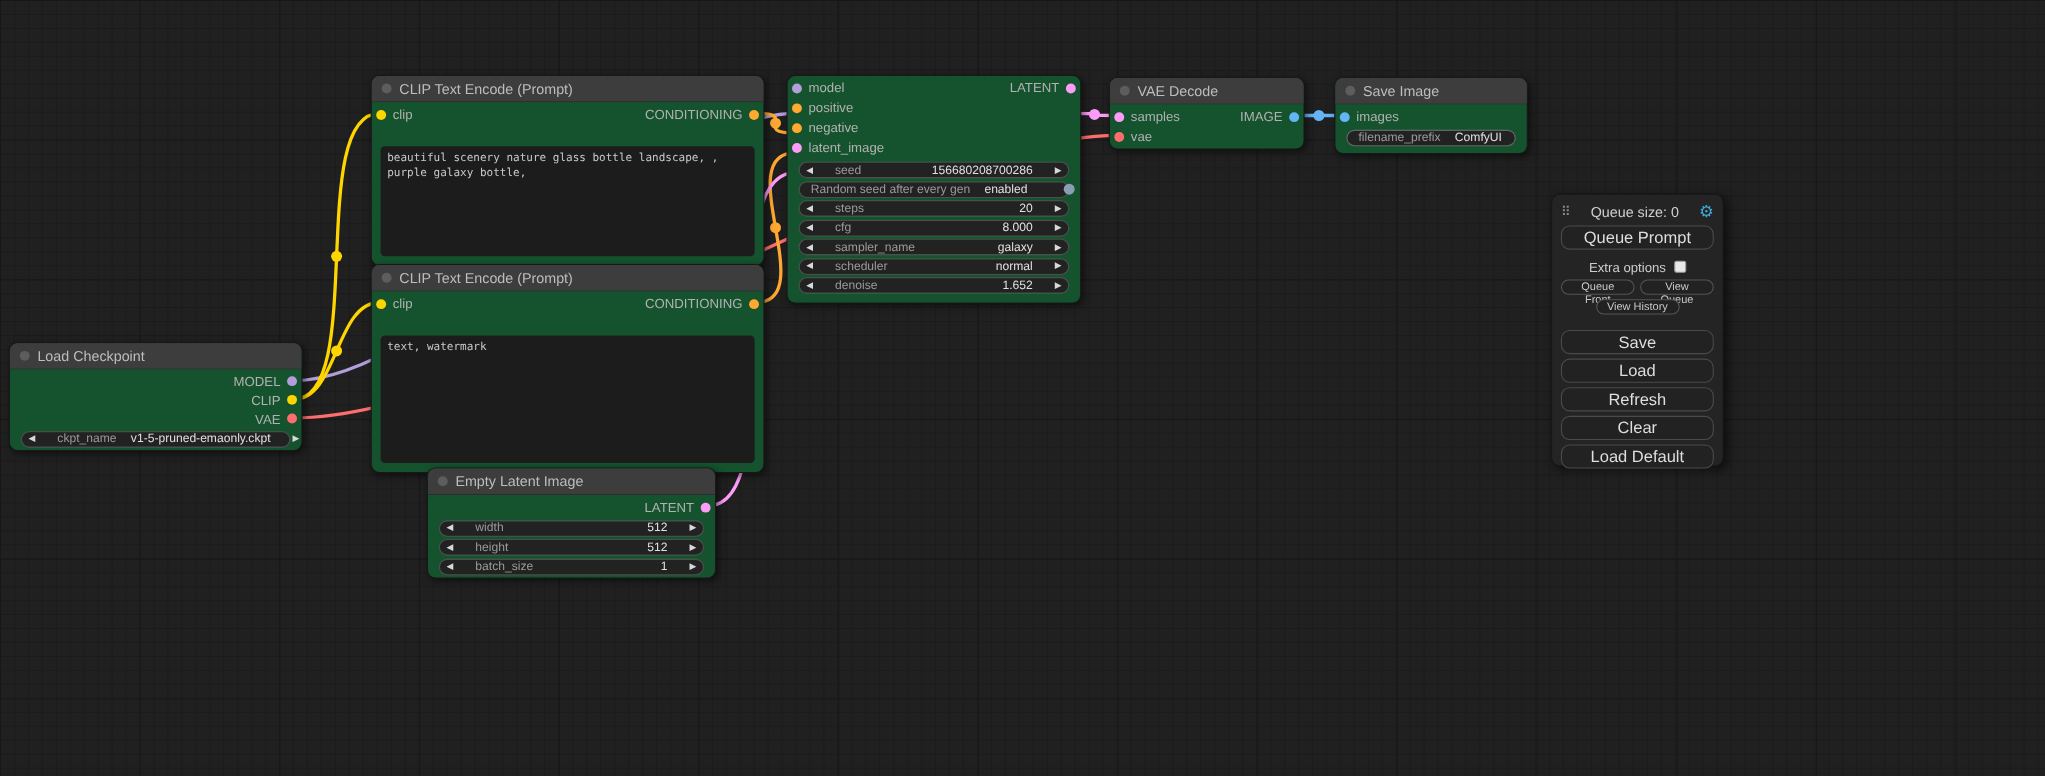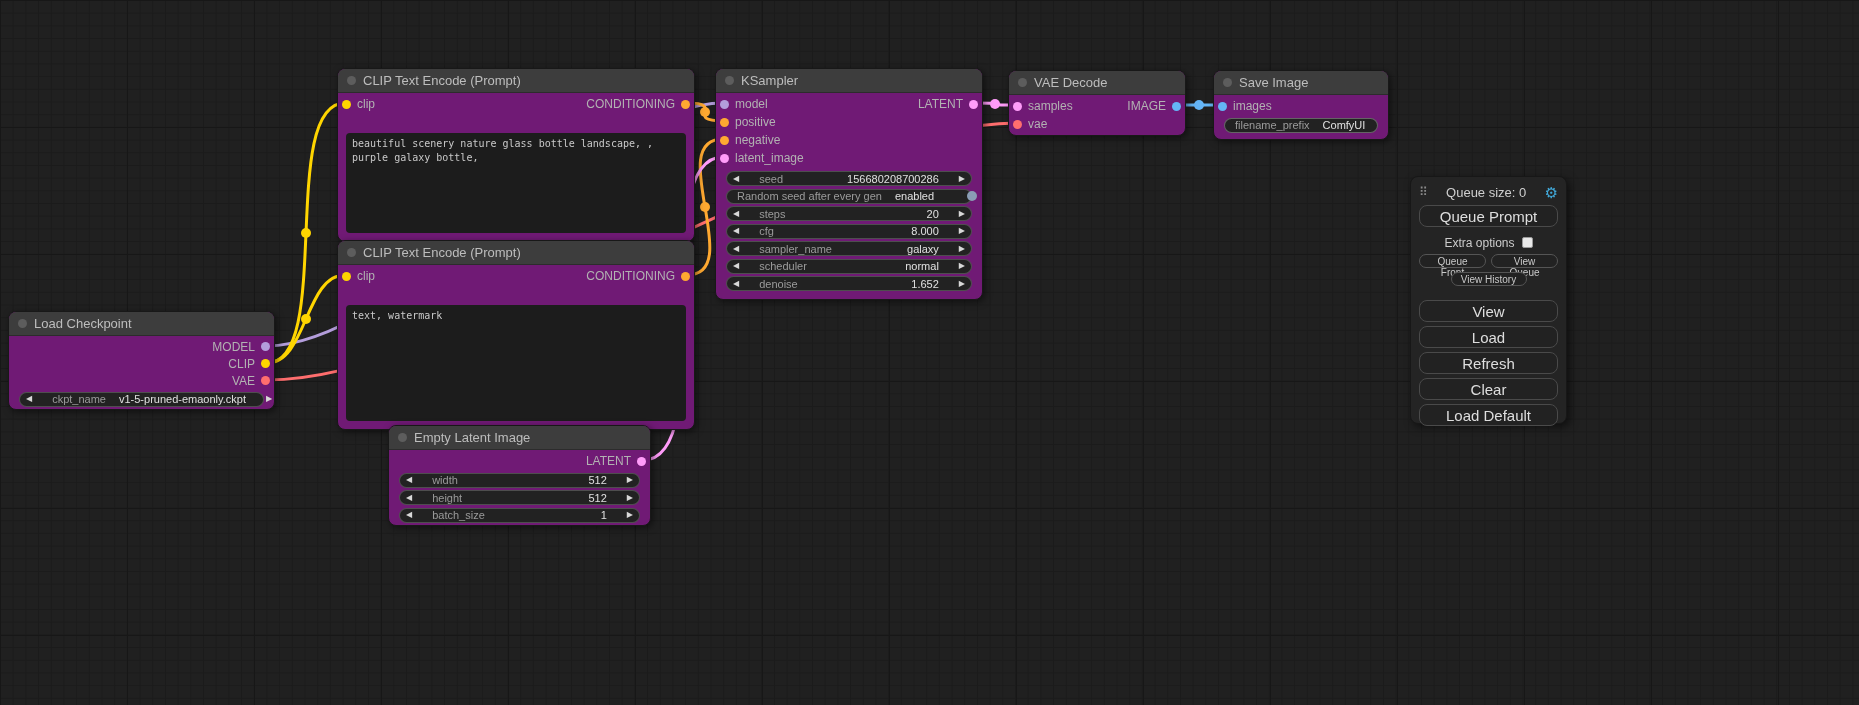--- a/index.html
+++ b/index.html
@@ -13,21 +13,21 @@
       linear-gradient(#1b1b1b 1px, transparent 1px),
       linear-gradient(90deg,#1b1b1b 1px, transparent 1px);
     background-size:127px 127px,127px 127px,12.7px 12.7px,12.7px 12.7px;
     position:relative;
   }
   .wires { position:absolute; left:0; top:0; z-index:1; }
   .wires path { fill:none; stroke-width:3; stroke-linecap:round; }
 
   .node {
     position:absolute; z-index:2;
-    background:#701a75;
+    background:#14532d;
     border:1px solid #181818;
     border-radius:8px;
     box-shadow:2px 2px 7px rgba(0,0,0,.5);
     color:#aaa;
   }
   .ntitle {
     height:24px; background:#3d3d3d;
     border-radius:7px 7px 0 0;
     display:flex; align-items:center; gap:7px; padding:0 9px;
     border-bottom:1px solid #2c2c2c;
@@ -224,24 +224,20 @@
     </div>
     <div class="widget">
       <span class="warrow">◀</span>
       <span class="wname">batch_size</span>
       <span class="wval">1</span>
       <span class="warrow">▶</span>
     </div>
   </div>
 
   <div class="node" style="left:715px;top:68px;width:268px;">
-    <div class="ntitle">
-      <span class="tdot"></span>
-      <span class="ttext">KSampler</span>
-    </div>
     <div class="slots">
       <div class="srow both">
         <span class="sgrp">
           <span class="sdot" style="background-color: rgb(179, 157, 219);"></span>
           <span class="slabel">model</span>
         </span>
         <span class="sgrp">
           <span class="slabel">LATENT</span>
           <span class="sdot" style="background-color: rgb(255, 156, 249);"></span>
         </span>
@@ -364,20 +360,20 @@
       <span class="checkbox"></span>
     </div>
     <div class="smallrow">
       <button class="sbtn half">Queue Front</button>
       <button class="sbtn half">View Queue</button>
     </div>
     <div class="smallrow">
       <button class="sbtn" style="width:76px;">View History</button>
     </div>
     <div class="gapper"></div>
-    <button class="btn">View</button>
+    <button class="btn">Save</button>
     <button class="btn">Load</button>
     <button class="btn">Refresh</button>
     <button class="btn">Clear</button>
     <button class="btn">Load Default</button>
   </div>
 
 </div>
 
 </body></html>

